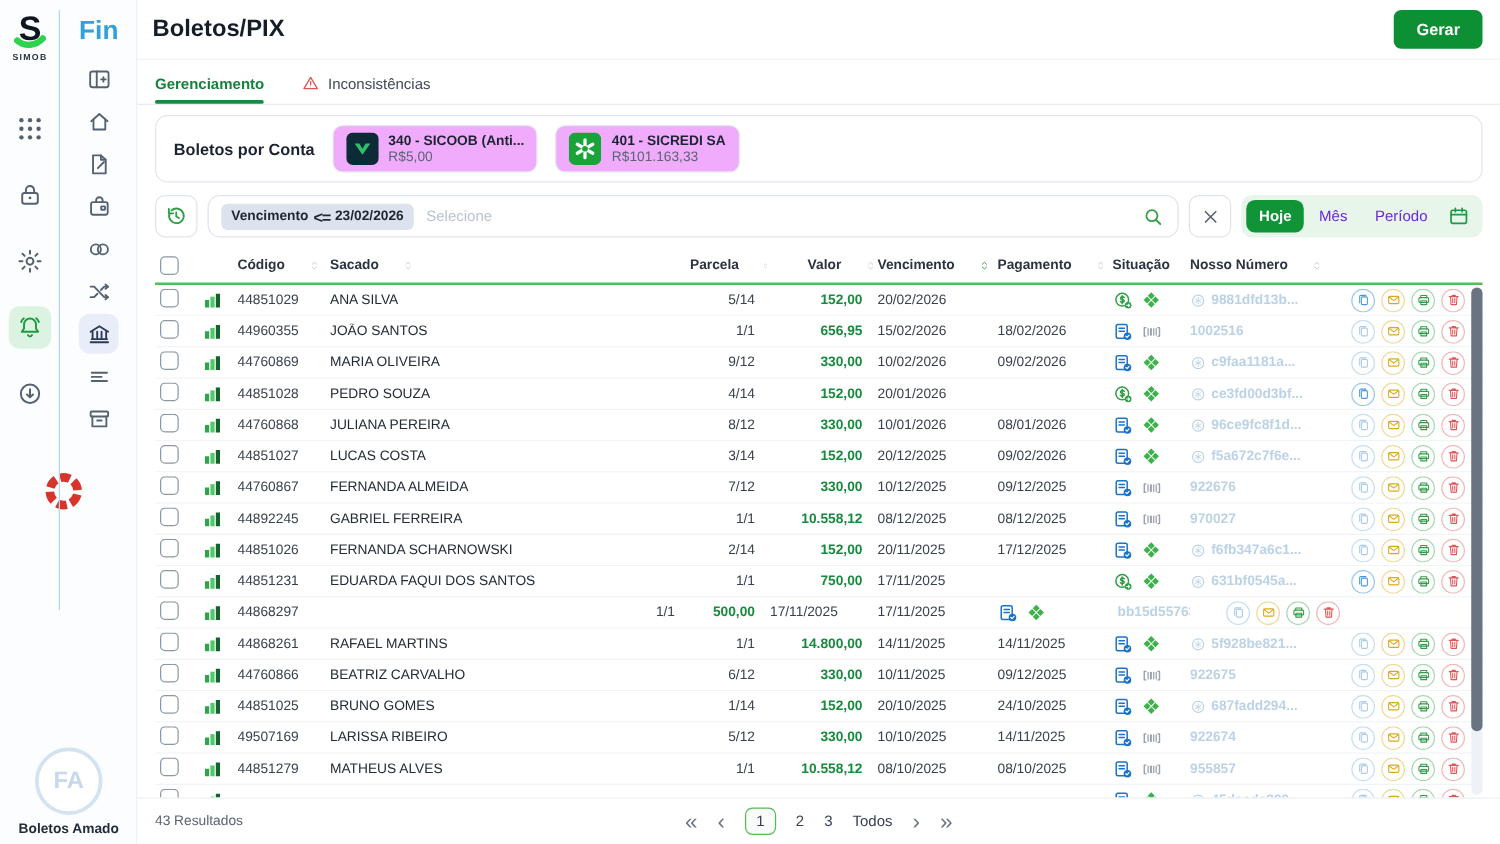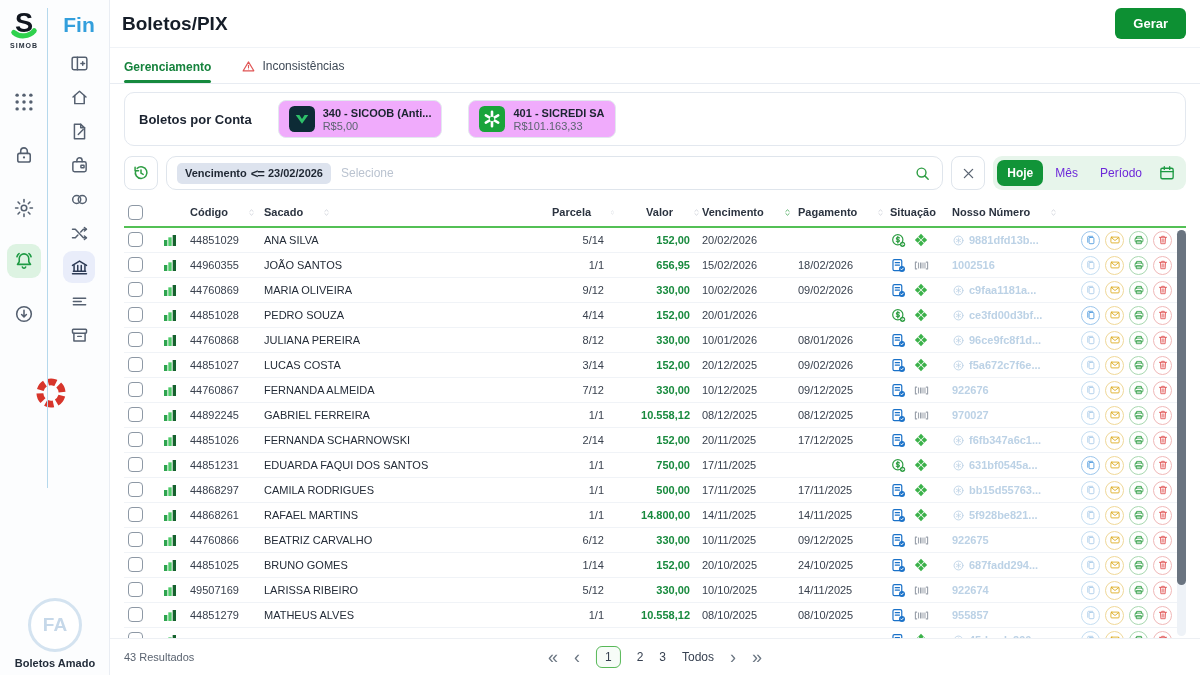--- a/index.html
+++ b/index.html
@@ -30,25 +30,25 @@
     display:flex; align-items:center; justify-content:center; font-size:19px; font-weight:bold; color:#c6d8e9; background:#fff; cursor:pointer; }
   .user-name { margin-top:5px; font-size:11px; font-weight:bold; color:#232d3a; }
 
   
   .main { position:absolute; left:110px; top:0; width:1090px; height:675px; display:flex; flex-direction:column; background:#fff; }
   .topbar { height:48px; display:flex; align-items:center; justify-content:space-between; padding:0 14px 0 12px; border-bottom:1px solid #f0f3f7; }
   .page-title { font-size:19px; font-weight:bold; color:#151d28; }
   .btn-generate { background:#0d9033; color:#fff; font-weight:bold; font-size:13px; border:none; border-radius:6px; padding:8px 18px; cursor:pointer; font-family:inherit; }
 
   .tabsbar { height:36px; display:flex; align-items:flex-end; gap:30px; padding:0 14px; border-bottom:1px solid #e8ecf2; }
-  .tab { display:flex; align-items:flex-start; gap:6px; font-size:12px; padding-bottom:9px; color:#3f4a57; cursor:pointer; position:relative; }
+  .tab { display:flex; align-items:flex-end; gap:6px; font-size:12px; padding-bottom:9px; color:#3f4a57; cursor:pointer; position:relative; }
   .tab.active { color:#15823c; font-weight:bold; }
   .tab.active::after { content:''; position:absolute; left:0; right:0; bottom:0; height:3px; background:#168a3e; border-radius:2px; }
 
-  .accounts { margin:8px 14px 0; height:54px; border:1px solid #e3e8ef; border-radius:10px; display:flex; align-items:center; padding:0 14px; gap:26px; }
+  .accounts { margin:8px 14px 0; height:54px; border:1px solid #e3e8ef; border-radius:10px; display:flex; align-items:center; padding:0 14px; gap:14px; }
   .accounts-label { font-size:13px; font-weight:bold; color:#1b2330; }
   .acct-card { border:1px solid #e3e8ef; border-radius:8px; padding:5px 10px; display:flex; align-items:center; gap:8px; cursor:pointer; background:#f0abfc; }
   .acct-logo { width:26px; height:26px; }
   .acct-name { font-size:11px; font-weight:bold; color:#1c2430; white-space:nowrap; }
   .acct-amount { font-size:11px; color:#5b6470; margin-top:1px; }
 
   .filterbar { margin:10px 14px 0; height:34px; display:flex; align-items:center; gap:8px; }
   .sq-btn { width:34px; height:34px; border:1px solid #dfe5ec; border-radius:8px; background:#fff; display:flex; align-items:center; justify-content:center; cursor:pointer; }
   .searchbox { flex:1; height:34px; border:1px solid #dfe5ec; border-radius:10px; display:flex; align-items:center; padding:0 10px; gap:10px; background:#fff; }
   .chip { background:#dde3ee; border-radius:5px; padding:3px 8px; font-size:11px; font-weight:bold; color:#1f2733; display:flex; align-items:center; gap:4px; white-space:nowrap; }
@@ -1063,21 +1063,20 @@
             <div class="cell">
               <svg class="ic " width="16" height="16" viewBox="0 0 24 24" fill="none" stroke="currentColor" stroke-width="1.7" stroke-linecap="round" stroke-linejoin="round">
                 <g stroke="none">
                   <rect x="3" y="12" width="5" height="9" fill="#2ea44f"></rect>
                   <rect x="9.5" y="8" width="5" height="13" fill="#4ccb68"></rect>
                   <rect x="16" y="4.5" width="5" height="16.5" fill="#15622e"></rect>
                 </g>
               </svg>
             </div>
             <div class="cell">44868297</div>
-            <div class="cell c-sacado">CAMILA RODRIGUES</div>
             <div class="cell right">1/1</div>
             <div class="cell right c-valor">500,00</div>
             <div class="cell">17/11/2025</div>
             <div class="cell">17/11/2025</div>
             <div class="cell c-sit">
               <svg class="ic " width="17" height="17" viewBox="0 0 24 24" fill="none" stroke="currentColor" stroke-width="1.7" stroke-linecap="round" stroke-linejoin="round">
                 <g stroke="#1a72c9">
                   <rect x="4.2" y="3.6" width="12.4" height="15.6" rx="2"></rect>
                   <path d="M7.4 8h6M7.4 11.4h6"></path>
                 </g>

